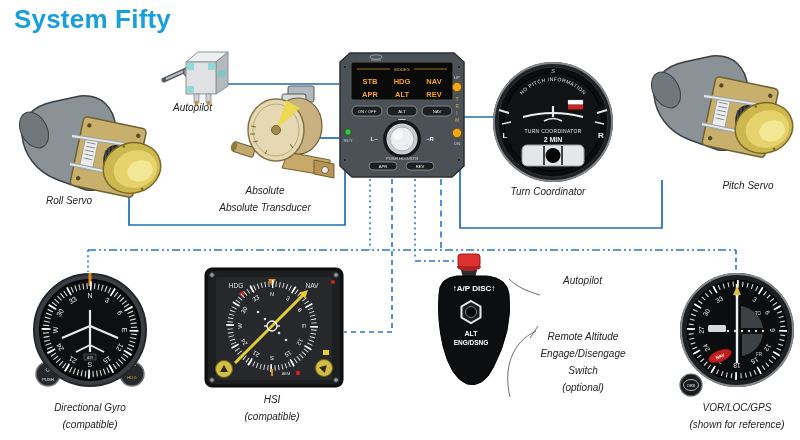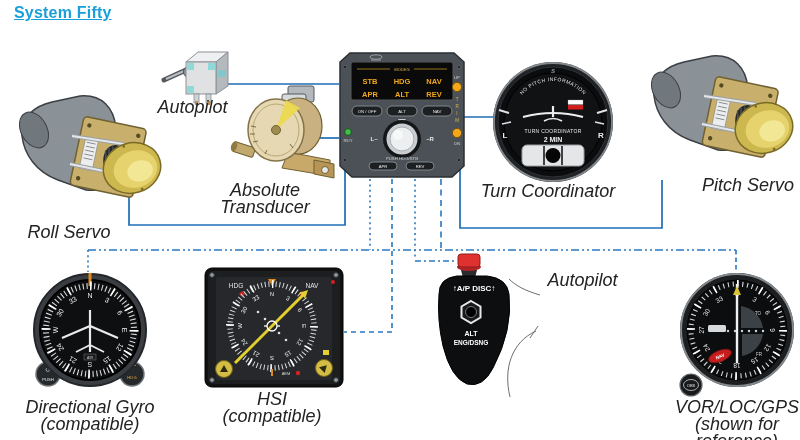--- a/index.html
+++ b/index.html
@@ -1,20 +1,20 @@
 <!DOCTYPE html>
 <html><head>
 <meta charset="utf-8">
 <style>
   html,body{margin:0;padding:0;background:#fff;}
   .canvas{position:relative;width:800px;height:440px;background:#ffffff;overflow:hidden;
           font-family:"Liberation Sans",sans-serif;}
-  .title{position:absolute;left:14px;top:4px;font-size:16px;font-weight:600;
-         color:#199fd9;letter-spacing:.2px;text-decoration:underline;}
-  .lbl{position:absolute;font-style:italic;font-size:18px;line-height:17px;color:#232323;
+  .title{position:absolute;left:14px;top:4px;font-size:26px;font-weight:600;
+         color:#199fd9;letter-spacing:.2px;}
+  .lbl{position:absolute;font-style:italic;font-size:10px;line-height:17px;color:#232323;
        text-align:center;}
   .comp{position:absolute;overflow:visible;}
   svg{overflow:visible;}
   svg text{font-family:"Liberation Sans",sans-serif;}
   .wires{position:absolute;left:0;top:0;z-index:0;}
   .comp{z-index:2;}
   .lbl{z-index:3;}
 </style>
 </head>
 <body>
@@ -438,44 +438,51 @@
       <ellipse rx="12" ry="5.5" fill="#c41e1e" stroke="#7e1212" stroke-width="0.8"></ellipse>
       <text y="2" font-size="4.5" font-weight="bold" fill="#ffffff" text-anchor="middle">NAV</text>
     </g>
     <g>
       <circle cx="13" cy="117" r="11" fill="#17191b" stroke="#63686c" stroke-width="1.2"></circle>
       <ellipse cx="13" cy="117" rx="7.5" ry="5.5" fill="none" stroke="#cfd3d6" stroke-width="0.8"></ellipse>
       <text x="13" y="119" font-size="4" fill="#e8e8e8" text-anchor="middle">OBS</text>
     </g>
   </svg>
 
-  <div class="lbl" style="left:14px;top:224px;width:110px">
+  <div class="lbl" style="left:14px;top:192px;width:110px">
     <span>Roll Servo</span>
   </div>
   <div class="lbl" style="left:130px;top:99px;width:125px">
     <div>Autopilot</div>
   </div>
   <div class="lbl" style="left:185px;top:182px;width:160px">
+    <div>Absolute</div>
     <div>Absolute Transducer</div>
   </div>
   <div class="lbl" style="left:478px;top:183px;width:140px">
     <span>Turn Coordinator</span>
   </div>
   <div class="lbl" style="left:688px;top:177px;width:120px">
     <span>Pitch Servo</span>
   </div>
   <div class="lbl" style="left:20px;top:399px;width:140px">
     <div>Directional Gyro</div>
     <div>(compatible)</div>
   </div>
   <div class="lbl" style="left:202px;top:391px;width:140px">
     <div>HSI</div>
     <div>(compatible)</div>
   </div>
   <div class="lbl" style="left:515px;top:272px;width:135px">
     <div>Autopilot</div>
   </div>
+  <div class="lbl" style="left:508px;top:328px;width:150px">
+    <div>Remote Altitude</div>
+    <div>Engage/Disengage</div>
+    <div>Switch</div>
+    <div>(optional)</div>
+  </div>
   <div class="lbl" style="left:662px;top:399px;width:150px">
     <div>VOR/LOC/GPS</div>
     <div>(shown for reference)</div>
   </div>
 
 </div>
 
 </body></html>

